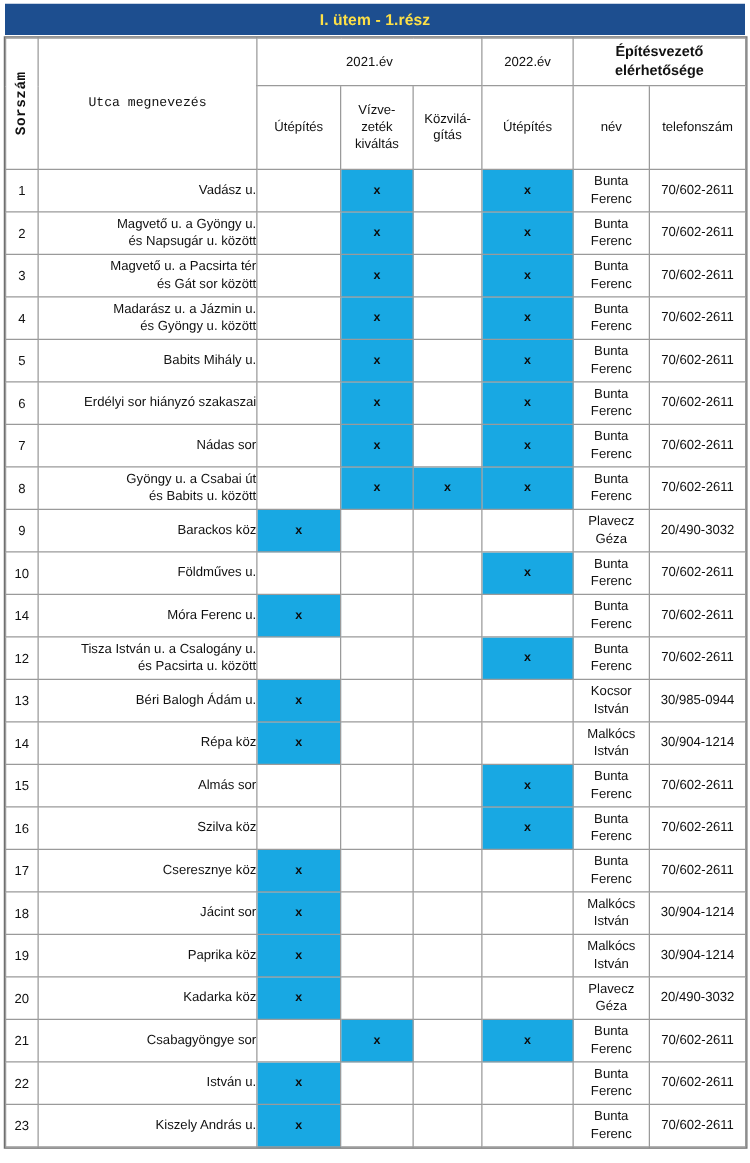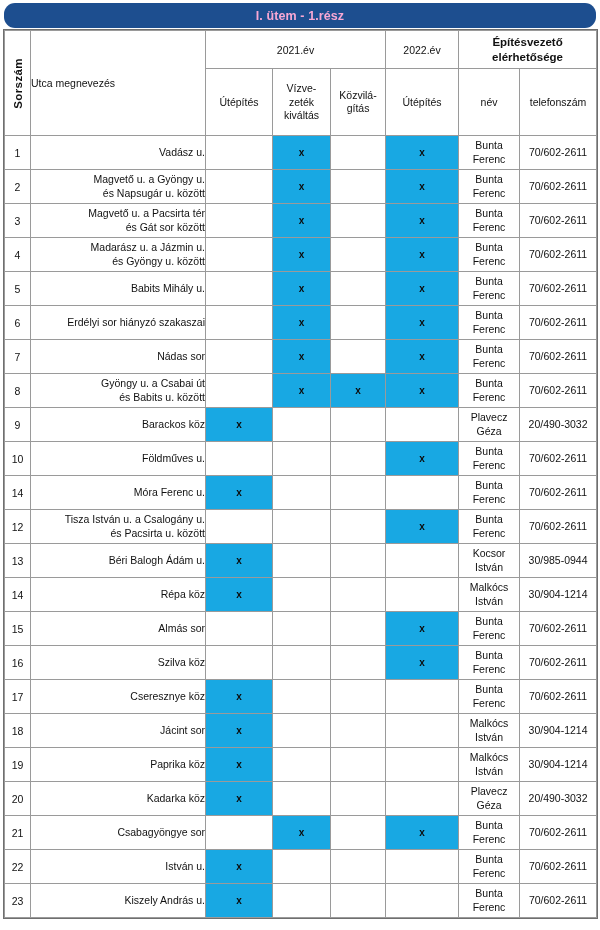--- a/index.html
+++ b/index.html
@@ -14,28 +14,27 @@
     position: relative;
     background: #ffffff;
     overflow: hidden;
   }
   
   .title-bar {
     position: absolute;
     left: 4px; top: 3px;
     width: 592px; height: 25px;
     background: #1d4e8f;
-    color: #f9a8d4;
+    color: #fde047;
     font-size: 12.5px;
     font-weight: bold;
     display: flex;
     align-items: center;
     justify-content: center;
     letter-spacing: .1px;
-    border-radius: 11px;
   }
   
   table.sheet {
     position: absolute;
     left: 4px; top: 30px;
     width: 592px;
     border-collapse: collapse;
     table-layout: fixed;
   }
   table.sheet td, table.sheet th {
@@ -66,24 +65,25 @@
     border-radius: 10px;
   }
   th.sub {
     height: 66px;
     text-align: center;
     font-size: 10.5px;
     line-height: 1.25;
     color: #111111;
   }
   th.rowspan-head {
-    text-align: left;
+    text-align: center;
     font-weight: bold;
     font-size: 11.5px;
     color: #111111;
+    font-family: Liberation Mono, monospace;
   }
   
   .vert-wrap {
     display: flex;
     align-items: center;
     justify-content: center;
     height: 104px;
   }
   .vert {
     writing-mode: vertical-rl;

